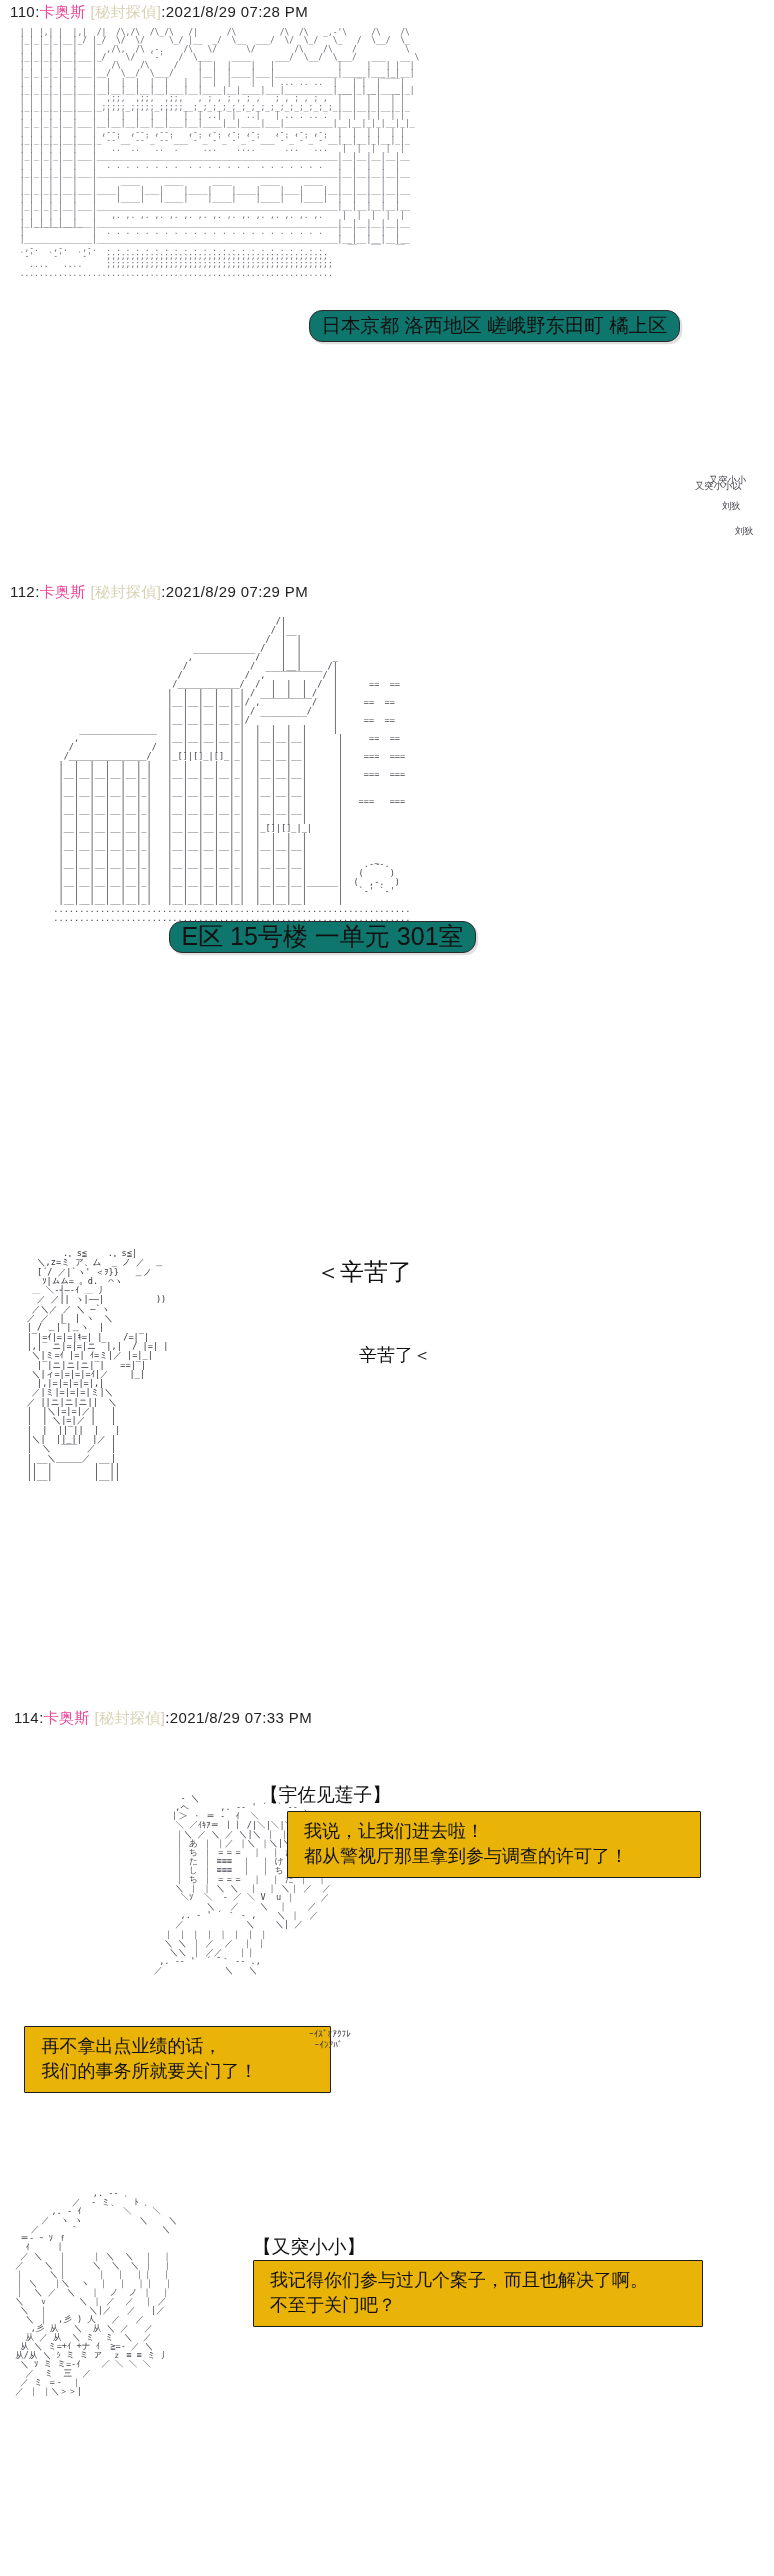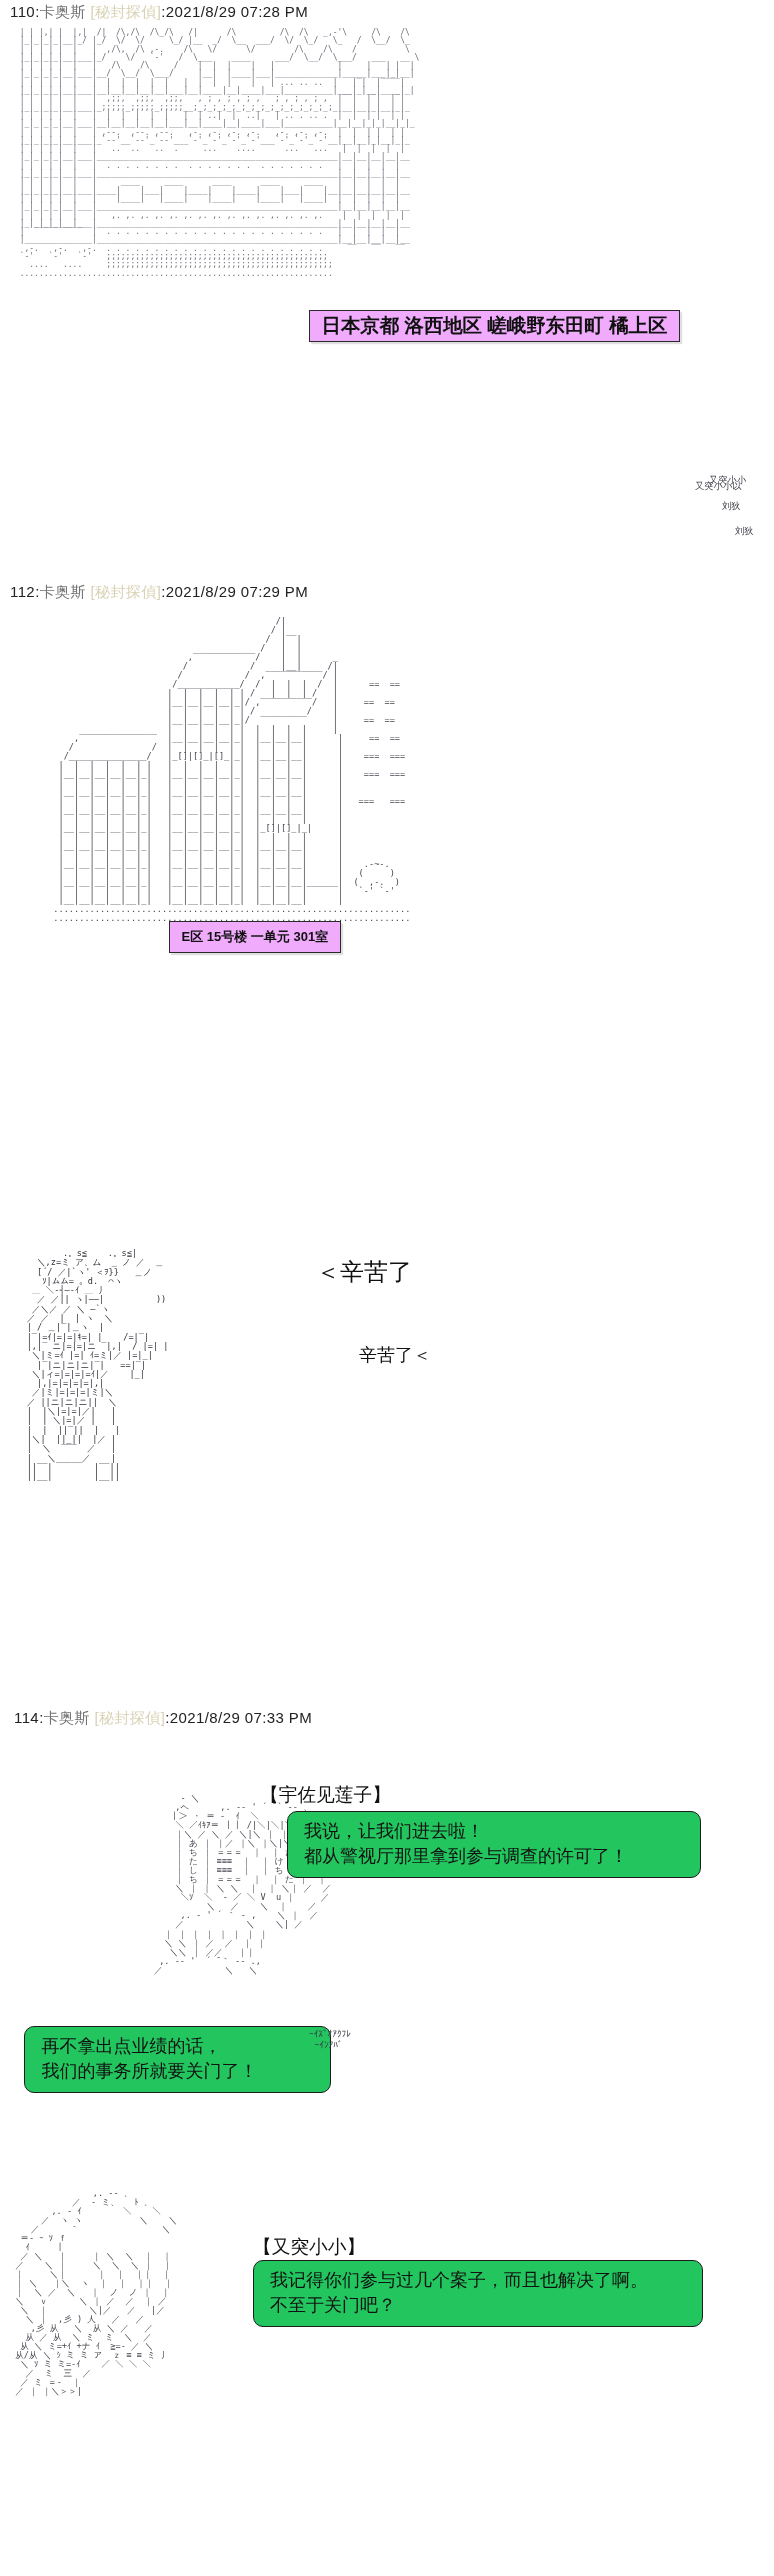--- a/index.html
+++ b/index.html
@@ -25,21 +25,21 @@
   .post-header {
     font-family: "Liberation Sans", sans-serif;
     font-size: 15px;
     line-height: 18.7px;
     white-space: nowrap;
     padding-left: 10px;
     letter-spacing: 0.4px;
   }
   .post-header .num   { color: #222; }
   .post-header .colon { color: #222; }
-  .post-header .name  { color: #737373; text-align: center; }
+  .post-header .name  { color: #ec4899; text-align: center; }
   .post-header .trip  { color: #d8d2b4; }
   .post-header .date  { color: #222; }
 
   
   .aa {
     font-family: "DejaVu Sans Mono", "Liberation Mono", monospace;
     font-size: 8px;
     line-height: 8.3px;
     white-space: pre;
     color: #5a5a66;
@@ -47,39 +47,38 @@
   }
   .aa.dense { color: #6b6b78; }
   .aa.mid   { color: #44444f; font-size: 8.6px; line-height: 9px; }
   .aa.face  { color: #2f2f3a; font-size: 8.6px; line-height: 9.3px; }
 
   .aa-wrap { position: absolute; }
 
   
   .plate {
     position: absolute;
-    background: #f0abfc;
+    background: #0f766e;
     border: 1.4px solid #2a2a2a;
-    border-radius: 0;
+    border-radius: 13px;
     padding: 3.6px 11.5px 5px 11.5px;
     font-family: "Liberation Sans", sans-serif;
     font-size: 18.7px;
     line-height: 21.5px;
     color: #111;
     white-space: nowrap;
     box-shadow: 2.2px 2.2px 0 rgba(0,0,0,.12);
-    font-weight: bold;
   }
 
   
   .bubble {
     position: absolute;
-    background: #22c55e;
+    background: #eab308;
     border: 1.4px solid #1d1d1d;
-    border-radius: 10px;
+    border-radius: 1px;
     padding: 7.2px 16px 8.6px 16px;
     font-family: "Liberation Sans", sans-serif;
     font-size: 18px;
     line-height: 24.4px;
     color: #111;
     white-space: pre;
   }
   .speaker {
     position: absolute;
     font-family: "Liberation Sans", sans-serif;
@@ -188,21 +187,21 @@
    |  |  |  |  |  | |   |  |  |  |  | |  |  |  |  |      |
    |__|__|__|__|__|_|   |__|__|__|__|_|  |__|__|__|      |    .-~-.
    |  |  |  |  |  | |   |  |  |  |  | |  |  |  |  |      |   (     )
    |__|__|__|__|__|_|   |__|__|__|__|_|  |__|__|__|______|  (  ,-.  )
    |  |  |  |  |  | |   |  |  |  |  | |  |  |  |  |      |   `-' `-'
    |__|__|__|__|__|_|   |__|__|__|__|_|  |__|__|__|      |
   .....................................................................
   .....................................................................</div>
   </div>
 
-  <div class="plate" style="left:169px; top:921px; font-size:13px;">E区 15号楼 一单元 301室</div>
+  <div class="plate" style="left:169px; top:921px; font-size:25px;">E区 15号楼 一单元 301室</div>
 
   <div class="aa-wrap" style="left:21.5px; top:1249px; width:502px;">
     <div class="aa face">        .。s≦    .。s≦|
    ＼,z=ミ ア、ム  _ ノ ／  ＿
    [´/ ／|`ヽ' ＜ｦ}}   ＿ノ
     ｿ|ムム= 。d.  ⌒ヽ
   ＿ ＼‐┤―‐ｲ ＿ 丿
    ／ ／|| ヽ|――|          ))
   ／＼／ ／ ＼ ―`ヽ
  ／ ／  |  | ヽ  ＼

